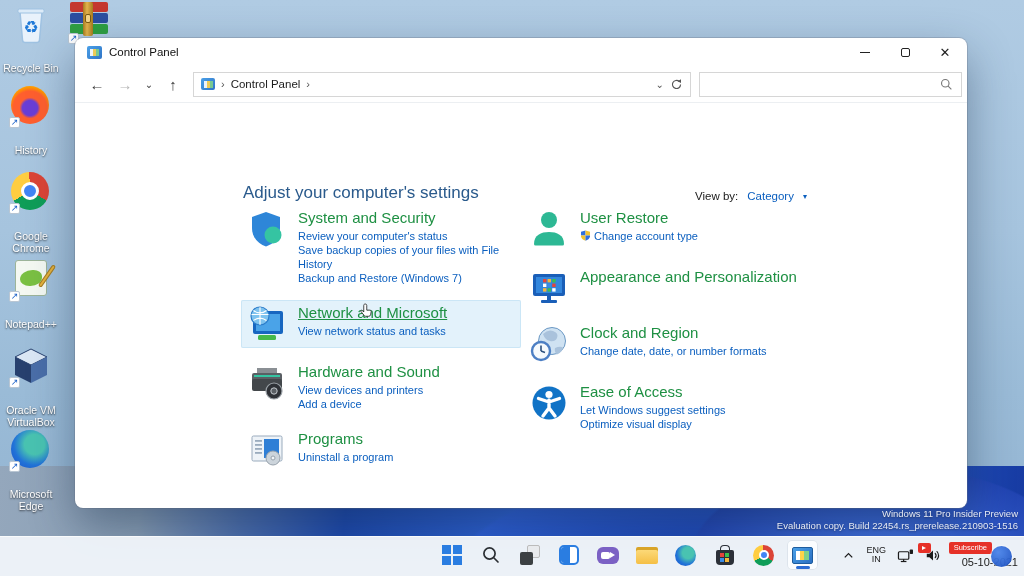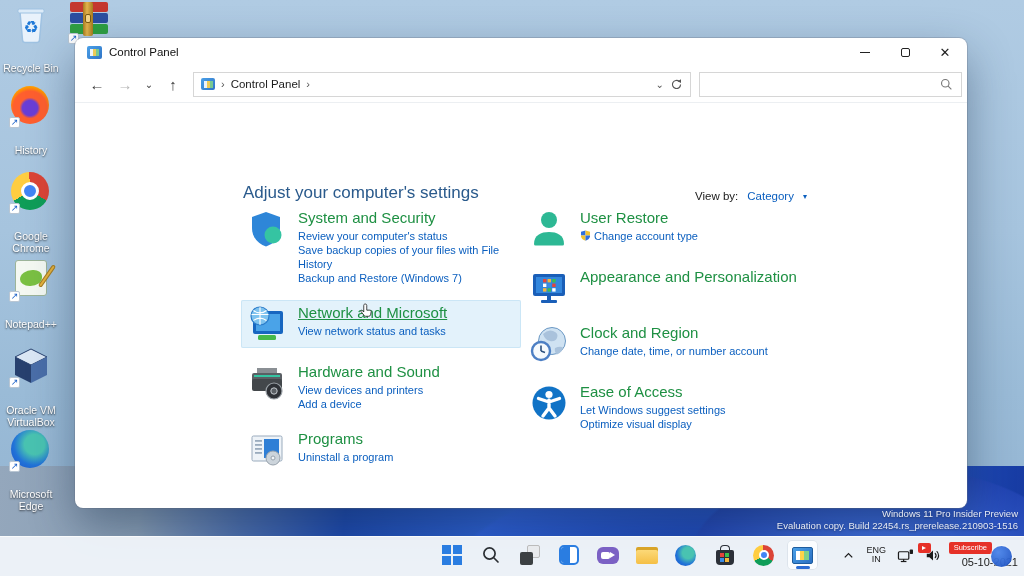--- a/index.html
+++ b/index.html
@@ -429,21 +429,21 @@
               <circle cx="23" cy="17" r="13.5" fill="#cfe2f2" stroke="#6b98c4"></circle>
               <path d="M14 10 q5-5 10-3 q6 2 4 7 q-2 4-7 3 q-5-1-7-7z" fill="#a9c2dc"></path>
               <path d="M26 24 q5-2 8-.5 q-1 5-6 7 q-3-3-2-6.5z" fill="#a9c2dc"></path>
               <circle cx="12" cy="27" r="9" fill="#f6fafd" stroke="#4d7fc4" stroke-width="2.4"></circle>
               <line x1="12" y1="27" x2="12" y2="21.5" stroke="#2c507e" stroke-width="1.6"></line>
               <line x1="12" y1="27" x2="16" y2="28.5" stroke="#2c507e" stroke-width="1.6"></line>
             </svg>
           </div>
           <div class="cat-text">
             <div class="cat-title">Clock and Region</div>
-            <a class="cat-link">Change date, time, or number account</a>
+            <a class="cat-link">Change date, date, or number formats</a>
           </div>
         </div>
 
         <div class="cat">
           <div class="cat-icon">
             <svg viewBox="0 0 40 40" width="40" height="40">
               <circle cx="20" cy="20" r="16.5" fill="#1173c6"></circle>
               <circle cx="20" cy="11.5" r="3.6" fill="#fff"></circle>
               <path d="M9.5 15.5 L20 19 L30.5 15.5 M20 17 V25 M20 25 L14 33 M20 25 L26 33" stroke="#fff" stroke-width="3.4" fill="none" stroke-linecap="round" stroke-linejoin="round"></path>
             </svg>

